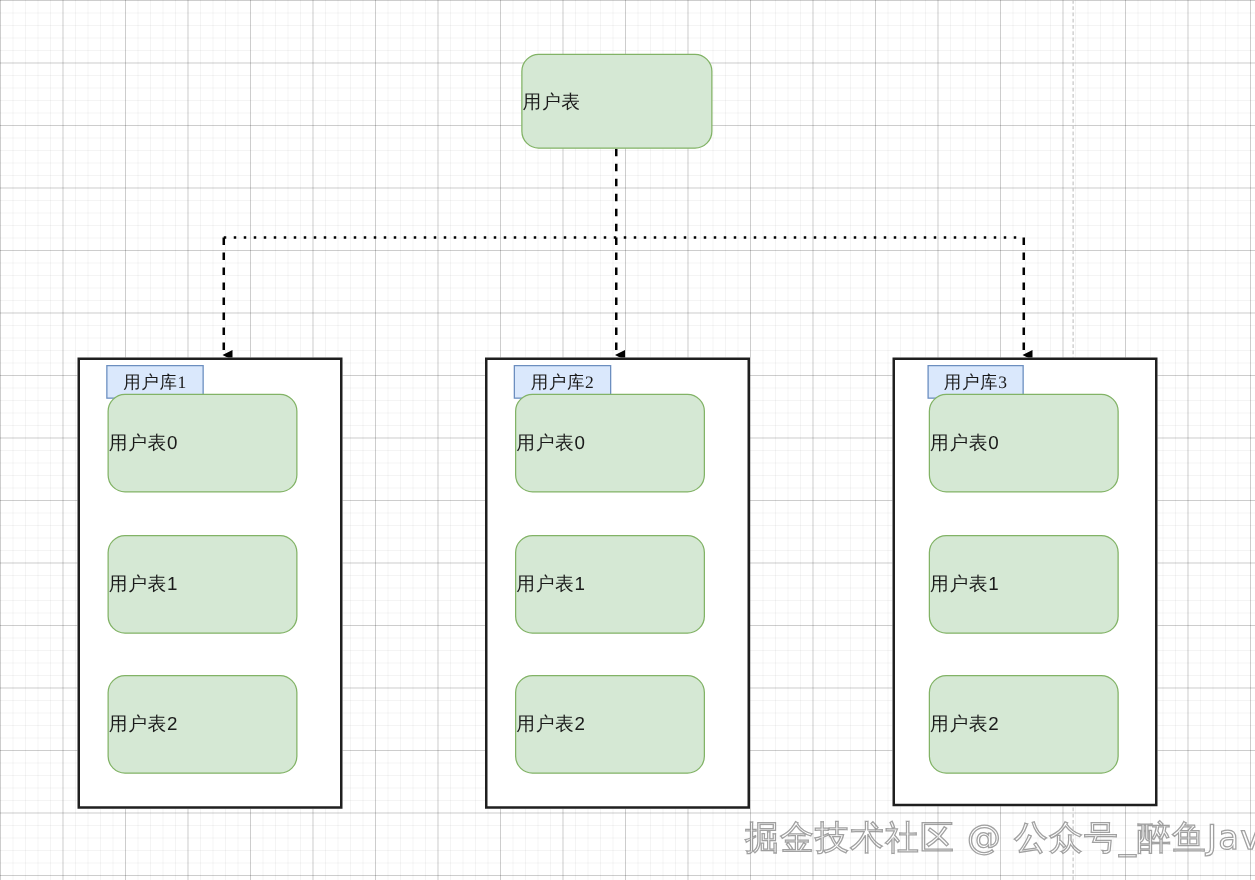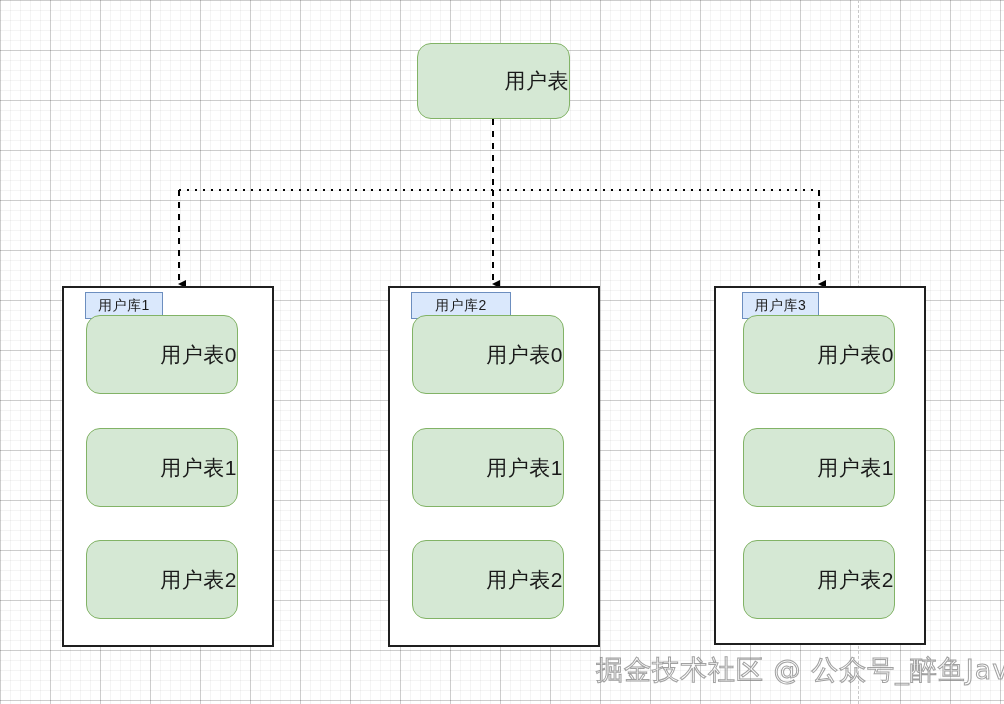--- a/index.html
+++ b/index.html
@@ -34,23 +34,23 @@
 
   
   .node-green {
     position: absolute;
     box-sizing: border-box;
     background: #d5e8d4;
     border: 1px solid #82b366;
     border-radius: 14px;
     display: flex;
     align-items: center;
-    justify-content: flex-end;
+    justify-content: flex-start;
     color: #1a1a1a;
-    font-size: 21px;
+    font-size: 15px;
     letter-spacing: 0.5px;
   }
 
   
   .container-box {
     position: absolute;
     box-sizing: border-box;
     background: #ffffff;
     border: 2px solid #1f1f1f;
   }
@@ -61,20 +61,21 @@
     box-sizing: border-box;
     background: #dae8fc;
     border: 1px solid #6c8ebf;
     display: flex;
     align-items: center;
     justify-content: center;
     color: #1a1a1a;
     font-size: 14px;
     letter-spacing: 0.5px;
     height: 27px;
+    font-family: Liberation Serif, serif;
   }
 
   
   .page-guide {
     position: absolute;
     top: 0;
     width: 0;
     height: 704px;
     border-left: 1px dashed #c8c8c8;
   }
@@ -124,21 +125,21 @@
       <div class="node-green" style="left: 86px; top: 315px; width: 152px; height: 79px;">
         <span>用户表0</span>
       </div>
       <div class="node-green" style="left: 86px; top: 428px; width: 152px; height: 79px;">
         <span>用户表1</span>
       </div>
       <div class="node-green" style="left: 86px; top: 540px; width: 152px; height: 79px;">
         <span>用户表2</span>
       </div>
       <div class="container-box" style="left: 388px; top: 286px; width: 212px; height: 361px;"></div>
-      <div class="label-chip" style="left: 411px; top: 292px; width: 100px; background: rgb(218, 232, 252); border-color: rgb(108, 142, 191);">
+      <div class="label-chip" style="left: 411px; top: 292px; width: 78px; background: rgb(218, 232, 252); border-color: rgb(108, 142, 191);">
         <span>用户库2</span>
       </div>
       <div class="node-green" style="left: 412px; top: 315px; width: 152px; height: 79px;">
         <span>用户表0</span>
       </div>
       <div class="node-green" style="left: 412px; top: 428px; width: 152px; height: 79px;">
         <span>用户表1</span>
       </div>
       <div class="node-green" style="left: 412px; top: 540px; width: 152px; height: 79px;">
         <span>用户表2</span>

